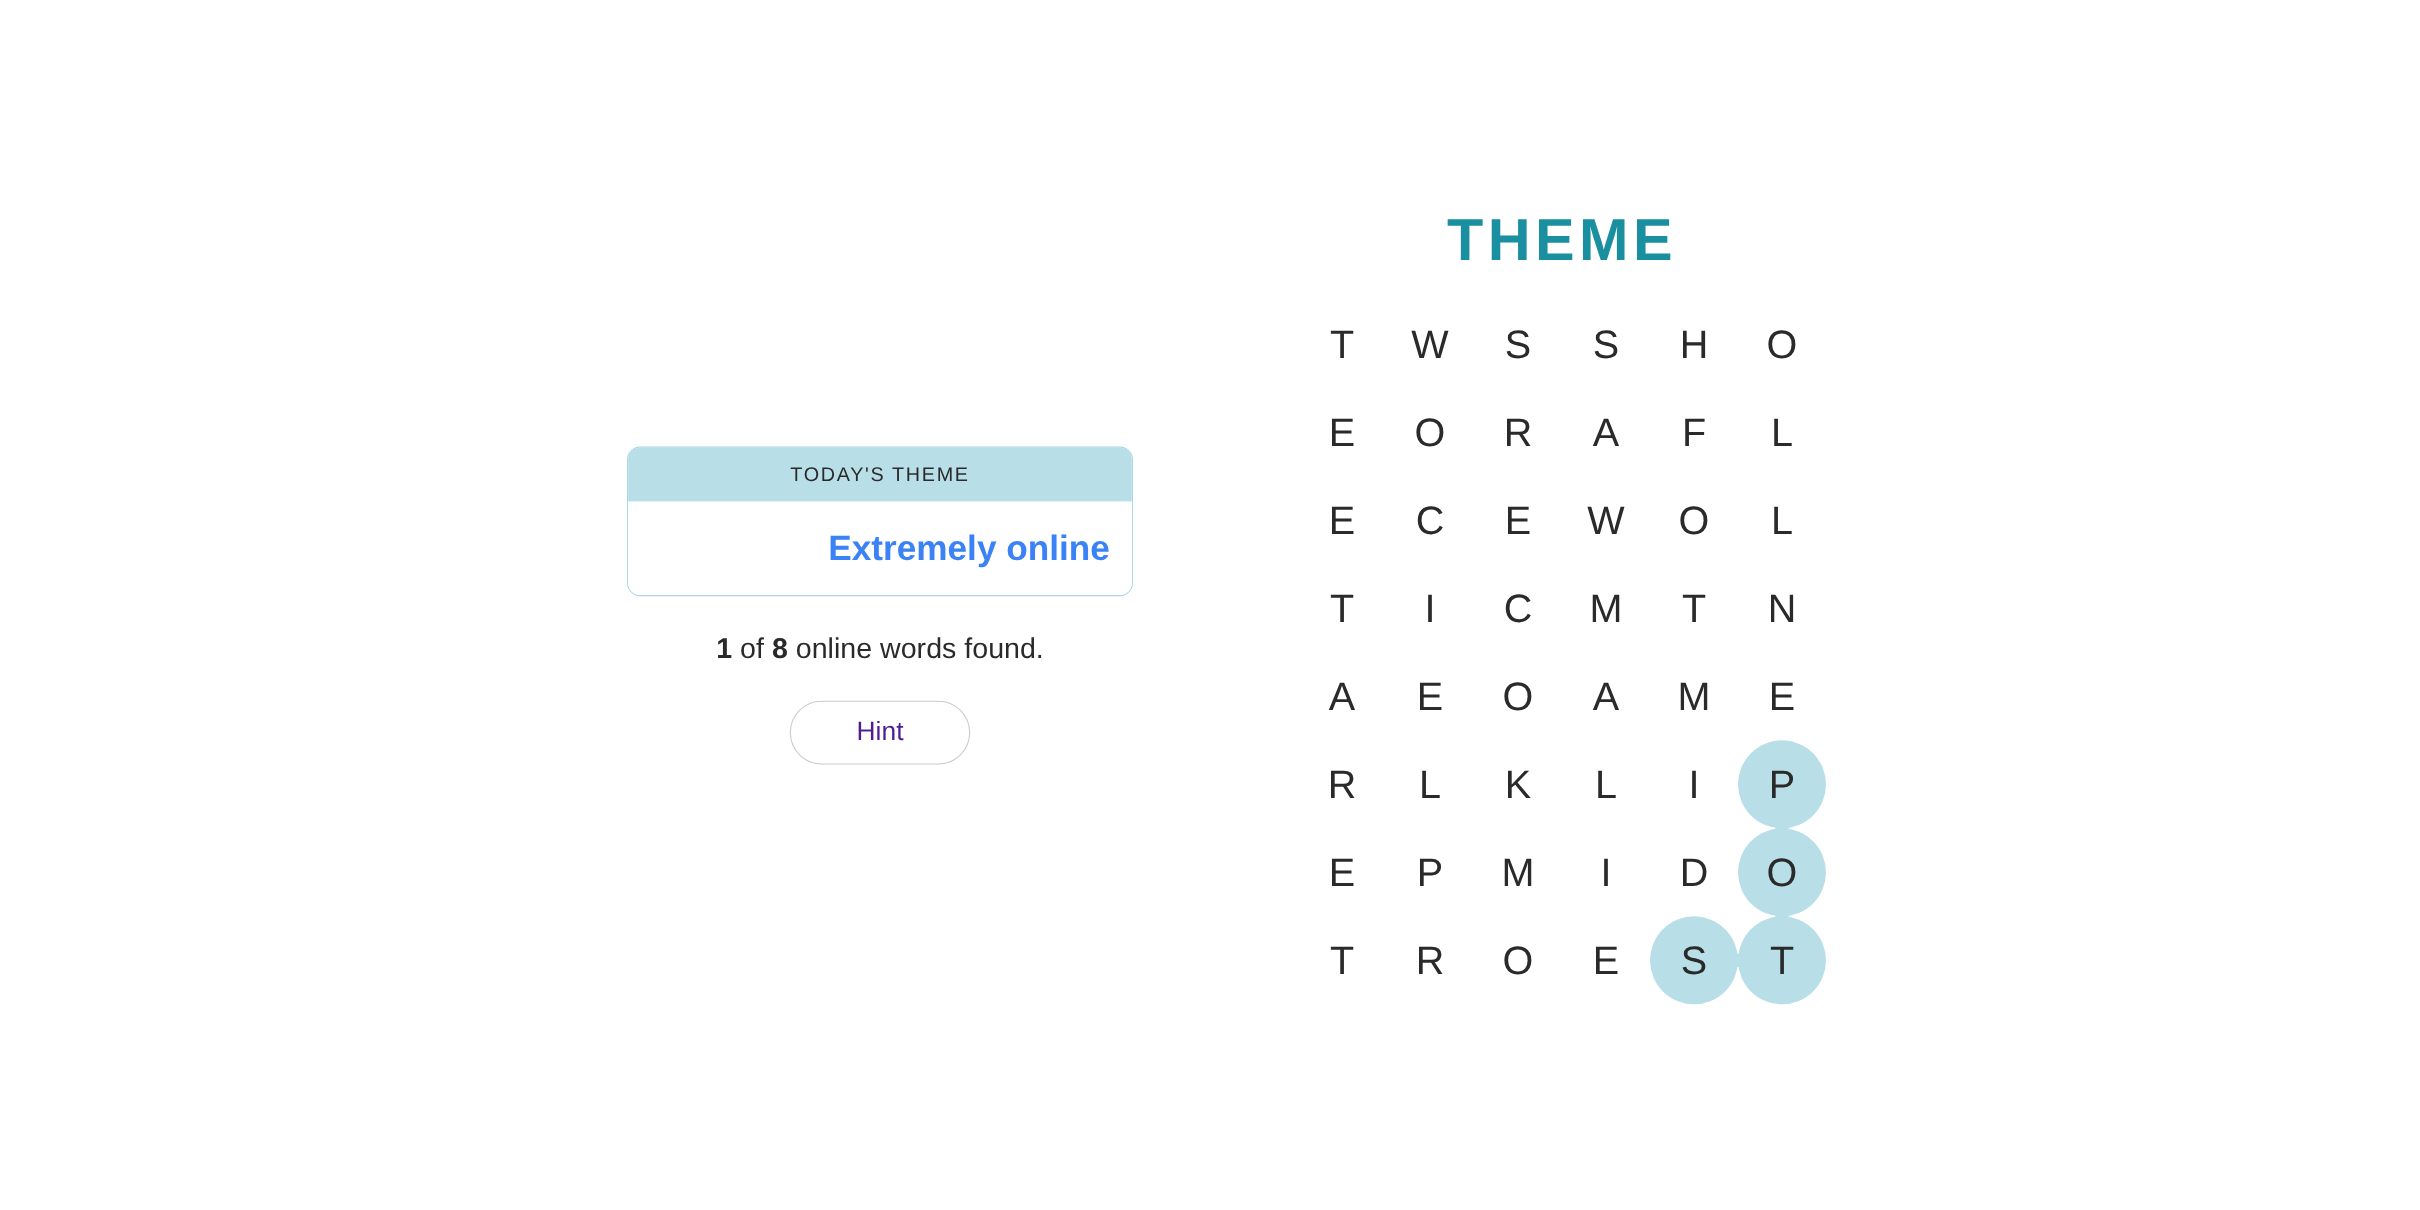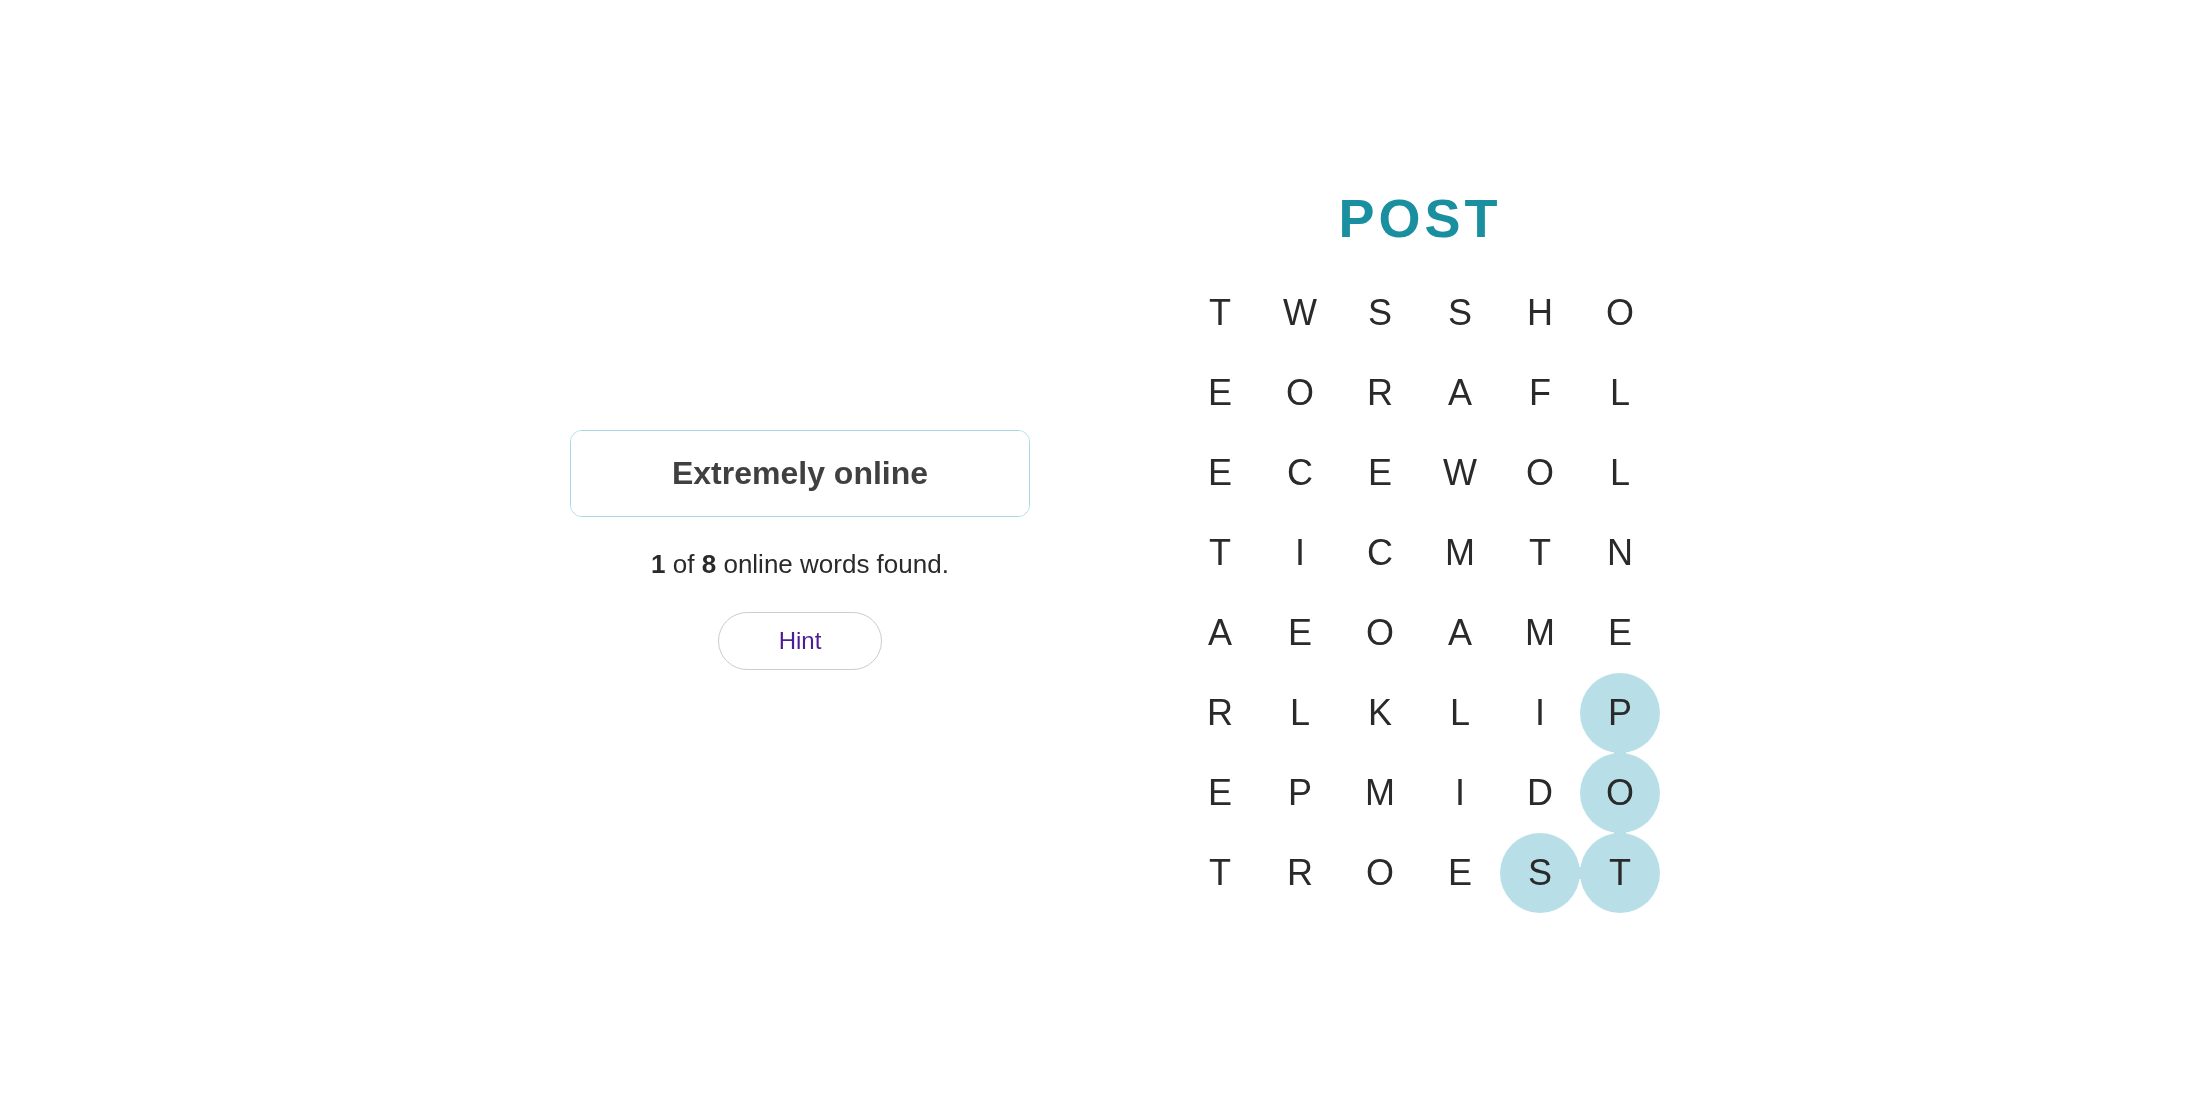--- a/index.html
+++ b/index.html
@@ -45,25 +45,25 @@
       padding: 14px 20px;
       font-family: Arial, sans-serif;
       font-size: 18px;
       font-weight: 400;
       letter-spacing: 1.5px;
       color: #2a2a2a;
     }
 
     .theme-body {
       background: #ffffff;
-      text-align: center;
+      text-align: right;
       padding: 24px 20px;
       font-size: 32px;
       font-weight: 700;
-      color: #404040;
+      color: #3b82f6;
       font-family: Arial, sans-serif;
     }
 
     .words-found {
       font-family: Arial, sans-serif;
       font-size: 26px;
       color: #2a2a2a;
     }
 
     .words-found strong {
@@ -165,35 +165,36 @@
       z-index: 0;
     }
   </style>
 </head>
 <body>
 
 <div class="main-container">
 
   <div class="left-panel">
     <div class="theme-card">
+      <div class="theme-header">TODAY'S THEME</div>
       <div class="theme-body">Extremely online</div>
     </div>
 
     <div class="words-found">
       <strong>1</strong>
       <span> of </span>
       <strong>8</strong>
       <span>online words found.</span>
     </div>
 
     <button class="hint-button">Hint</button>
   </div>
 
   <div class="right-panel">
-    <div class="game-title">POST</div>
+    <div class="game-title">THEME</div>
 
     <div class="grid-wrapper">
 
       <div class="line-po"></div>
       <div class="line-os"></div>
       <div class="line-st"></div>
 
       <div class="grid-container" id="grid">
           <div class="cell">T</div>
           <div class="cell">W</div>

